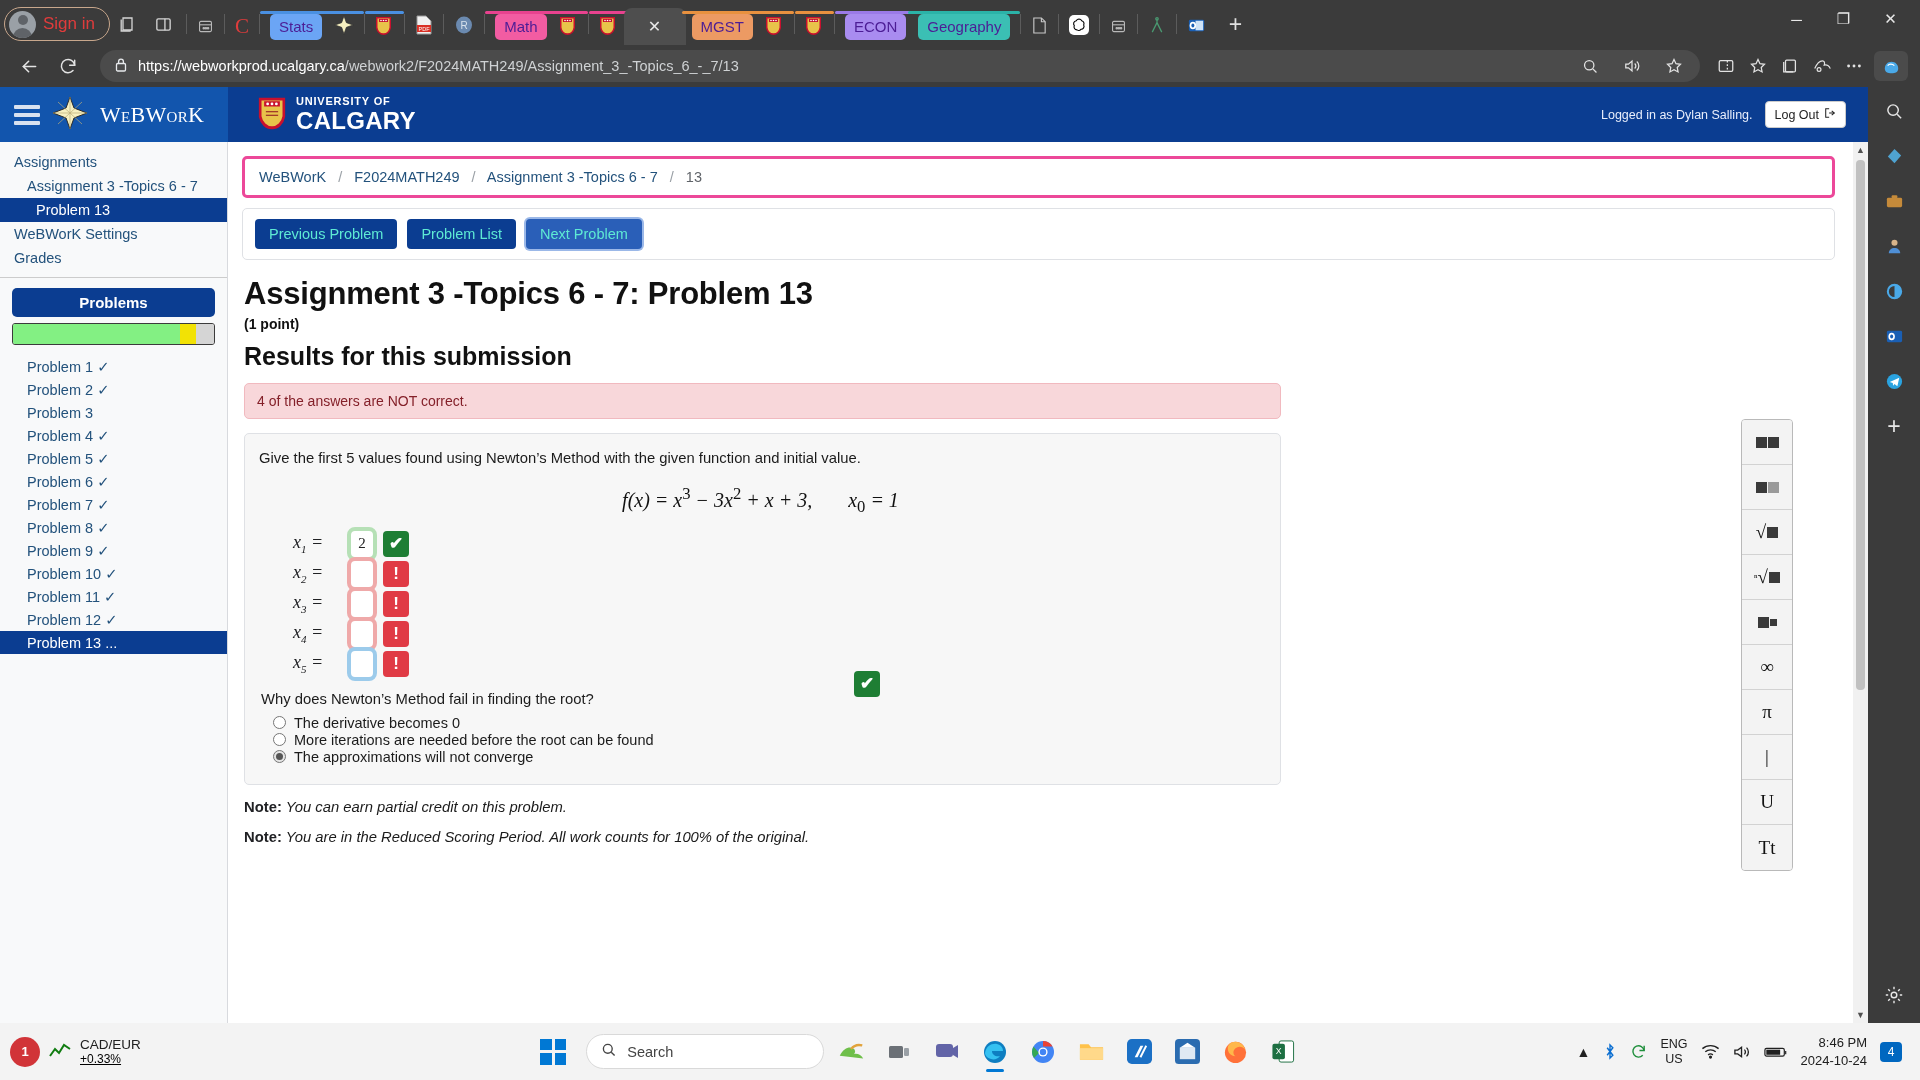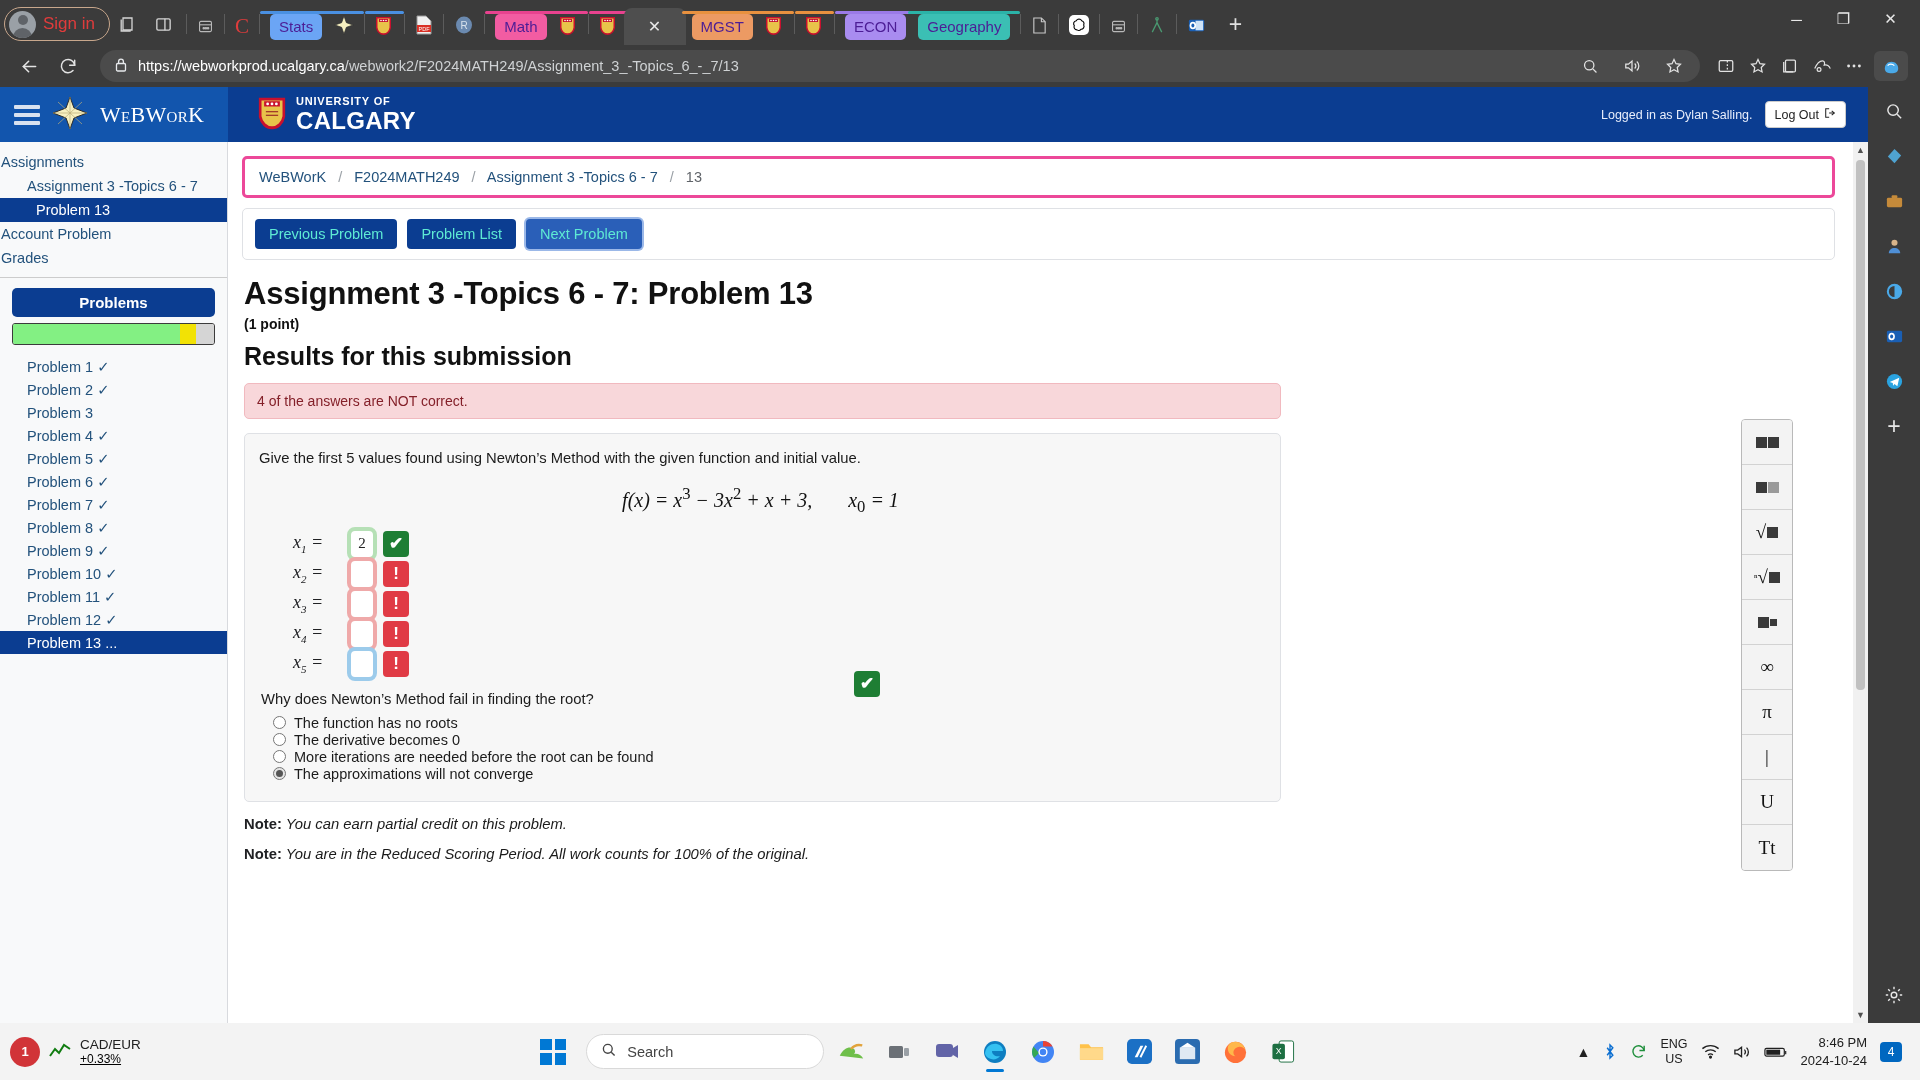--- a/index.html
+++ b/index.html
@@ -92,21 +92,21 @@
   .ucal-text { color: #fff; line-height: 1.05; }
   .ucal-text .t1 { font-size: 11px; letter-spacing: .8px; font-weight: bold; }
   .ucal-text .t2 { font-size: 24px; letter-spacing: .3px; font-weight: bold; }
   .login-area { margin-left: auto; display: flex; align-items: center; gap: 12px; padding-right: 22px; }
   .login-text { color: #e8eefc; font-size: 12.5px; }
   .logout-btn { background: #fff; color: #222; border: 1px solid #ccc; border-radius: 4px; padding: 5px 9px; font-size: 12.5px; display: flex; align-items: center; gap: 5px; }
 
   .ww-body { flex: 1; display: flex; min-height: 0; overflow: hidden; }
 
   .sidebar { width: 228px; background: #f8f9fa; border-right: 1px solid #d8dade; flex-shrink: 0; padding-top: 8px; overflow: hidden; }
-  .side-link { padding: 4px 1px; font-size: 14.5px; color: #23527c; }
+  .side-link { padding: 4px 14px; font-size: 14.5px; color: #23527c; }
   .side-link.indent1 { padding-left: 27px; }
   .side-link.indent2 { padding-left: 36px; }
   .side-link.active { background: #0b3d91; color: #fff; }
   .problems-btn {
     margin: 10px 12px 6px; background: #0b3d91; color: #fff; text-align: center;
     font-weight: bold; padding: 6px; border-radius: 5px; font-size: 15px;
   }
   .side-divider { height:1px; background:#ccc; margin: 7px 0 0 0;}
   .progress-wrap {
     margin: 4px 12px 10px; height: 22px; border: 1.5px solid #3b3b3b; border-radius: 3px;
@@ -581,21 +581,21 @@
           </span>
         </div>
       </div>
 
       <div class="ww-body">
 
         <div class="sidebar">
           <div class="side-link">Assignments</div>
           <div class="side-link indent1">Assignment 3 -Topics 6 - 7</div>
           <div class="side-link indent2 active">Problem 13</div>
-          <div class="side-link">Account Problem</div>
+          <div class="side-link">WeBWorK Settings</div>
           <div class="side-link">Grades</div>
           <div class="side-divider"></div>
           <div class="problems-btn">Problems</div>
           <div class="progress-wrap">
             <div class="seg-green" style="width:83%"></div>
             <div class="seg-yellow" style="width:8%"></div>
             <div class="seg-gray" style="width:9%"></div>
           </div>
           <div>
             <div class="prob-item"><span>Problem 1</span> <span class="chk">✓</span></div>
@@ -669,24 +669,20 @@
                 <span class="var-label">x<sub>5</sub> =</span>
                 <span class="ans-field focus"></span>
                 <span class="badge-sq badge-bad">!</span>
               </li>
             </ul>
 
             <div class="why-q">Why does Newton’s Method fail in finding the root?</div>
             <div style="position:relative">
               <div class="radio-row">
                 <span class="radio"></span>
-                <span>The function has no roots</span>
-              </div>
-              <div class="radio-row">
-                <span class="radio"></span>
                 <span>The derivative becomes 0</span>
               </div>
               <div class="radio-row">
                 <span class="radio"></span>
                 <span>More iterations are needed before the root can be found</span>
               </div>
               <div class="radio-row">
                 <span class="radio checked"></span>
                 <span>The approximations will not converge</span>
               </div>

